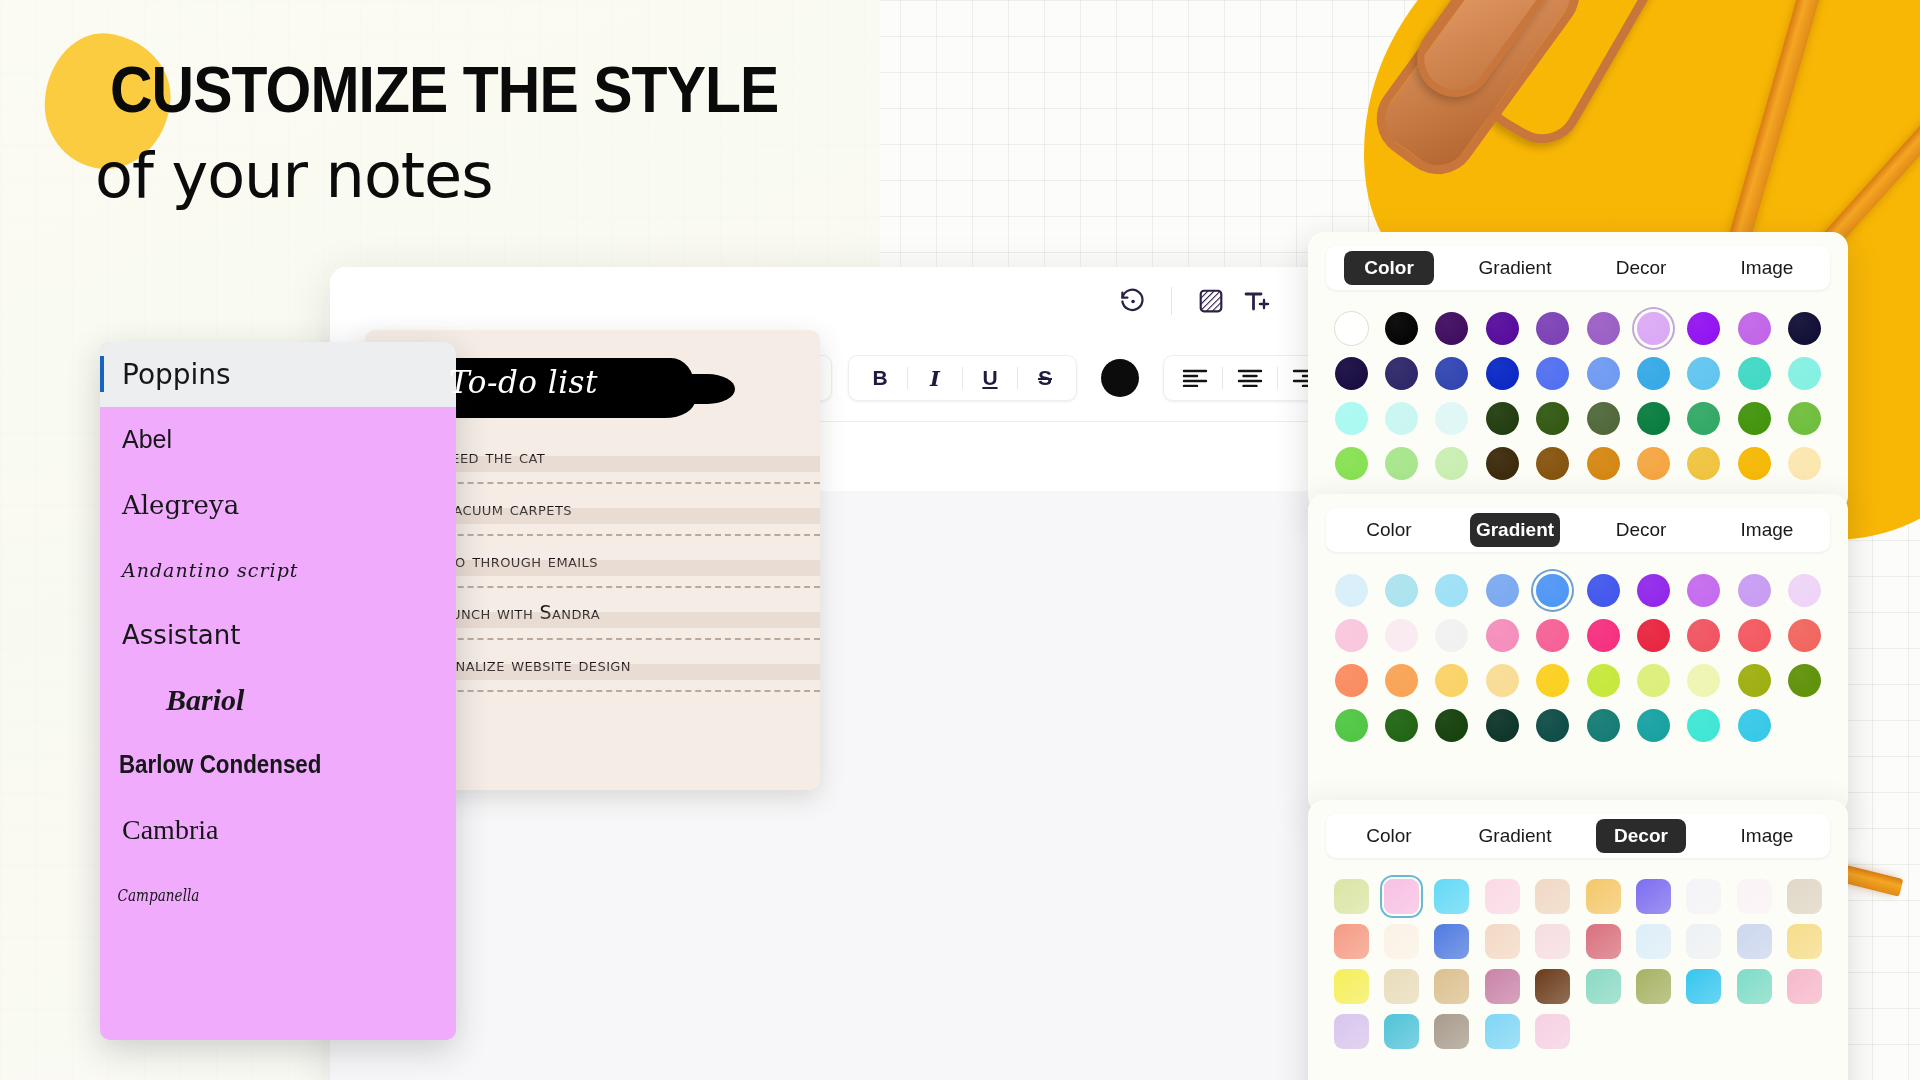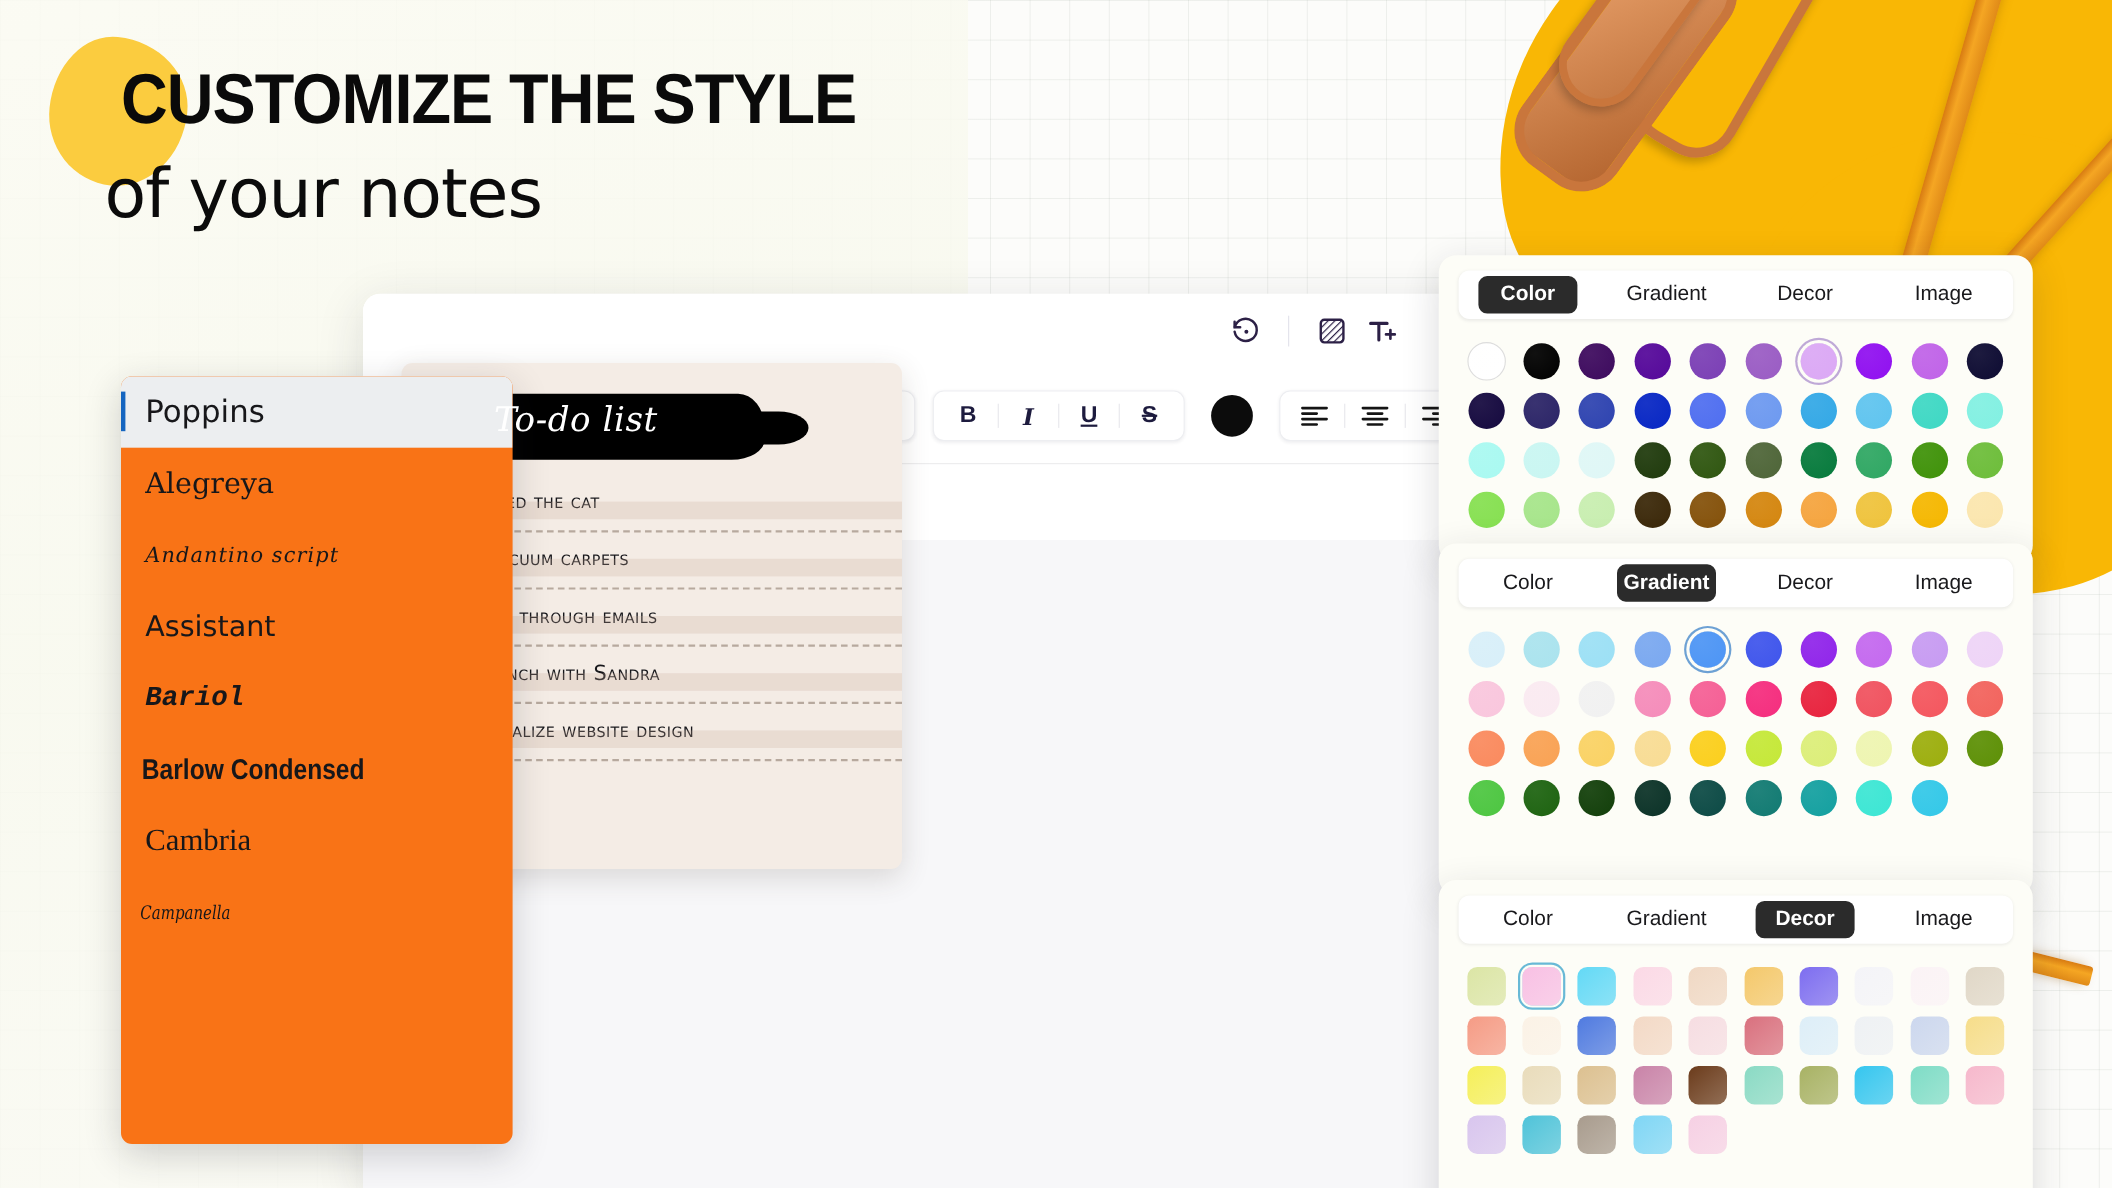--- a/index.html
+++ b/index.html
@@ -148,38 +148,38 @@
     margin-left:20px;font-size:19px;color:#16161a;
     font-family:"DejaVu Sans",sans-serif;font-variant:small-caps;
     letter-spacing:.4px;white-space:nowrap;
   }
   .todo-hl{position:absolute;left:63px;right:0;top:26px;height:16px;background:rgba(200,170,155,.25);}
   .todo-dash{position:absolute;left:63px;right:0;bottom:-2px;height:0;
     border-top:2px dashed #b7a99e;}
 
   
   #font-dropdown{
-    position:absolute;left:110px;top:342px;width:356px;height:698px;
-    background:#f97316;border-radius:10px;
+    position:absolute;left:100px;top:342px;width:356px;height:698px;
+    background:#f0abfc;border-radius:10px;
     box-shadow:0 10px 34px rgba(35,35,45,.20);
     overflow:hidden;
   }
   .font-item{
     position:relative;height:65px;display:flex;align-items:center;padding-left:22px;
     font-size:26px;color:#17171a;cursor:pointer;
   }
   .font-item.sel{background:#eceef0;}
   .font-item.sel:before{content:"";position:absolute;left:0;top:14px;width:4px;height:36px;background:#1565c0;}
   .f-poppins{font-family:"DejaVu Sans",sans-serif;font-size:28px;}
   .f-abel{font-family:"Liberation Sans",sans-serif;font-size:25px;}
   .f-alegreya{font-family:"DejaVu Serif",serif;font-size:26px;}
   .f-aleksandra{font-family:"DejaVu Sans",sans-serif;font-size:26px;letter-spacing:-.5px;}
   .f-andantino{font-family:"DejaVu Serif",serif;font-style:italic;font-size:19px;letter-spacing:1px;}
   .f-assistant{font-family:"DejaVu Sans",sans-serif;font-size:26px;}
-  .f-bariol{font-family:Liberation Mono, monospace;font-style:italic;font-weight:bold;font-size:25px;}
+  .f-bariol{font-family:Liberation Serif, serif;font-style:italic;font-weight:bold;font-size:30px;margin-left:44px;}
   .f-barlow{font-family:"Liberation Sans",sans-serif;font-weight:bold;font-size:26px;transform:scaleX(.86);transform-origin:left center;}
   .f-cambria{font-family:"Liberation Serif",serif;font-size:28px;}
   .f-campanella{font-family:"DejaVu Serif",serif;font-style:italic;font-size:17px;transform:scaleX(.8);transform-origin:left center;}
   .f-casper{font-family:"DejaVu Sans",sans-serif;font-size:27px;}
 
   
   .style-panel{
     position:absolute;background:#fdfdf7;border-radius:16px;
     box-shadow:0 10px 34px rgba(35,35,45,.16);
     padding:14px 18px 18px 18px;
@@ -350,20 +350,21 @@
         <span class="todo-hl"></span>
         <span class="todo-check"></span>
         <span class="todo-text">Finalize website design</span>
         <span class="todo-dash"></span>
       </div>
     </div>
 </div>
 
 <div id="font-dropdown">
     <div class="font-item f-poppins sel">Poppins</div>
+    <div class="font-item f-abel">Abel</div>
     <div class="font-item f-alegreya">Alegreya</div>
     <div class="font-item f-andantino">Andantino script</div>
     <div class="font-item f-assistant">Assistant</div>
     <div class="font-item f-bariol">Bariol</div>
     <div class="font-item f-barlow">Barlow Condensed</div>
     <div class="font-item f-cambria">Cambria</div>
     <div class="font-item f-campanella">Campanella</div>
   </div>
 
 <div class="style-panel" id="panel-color">

